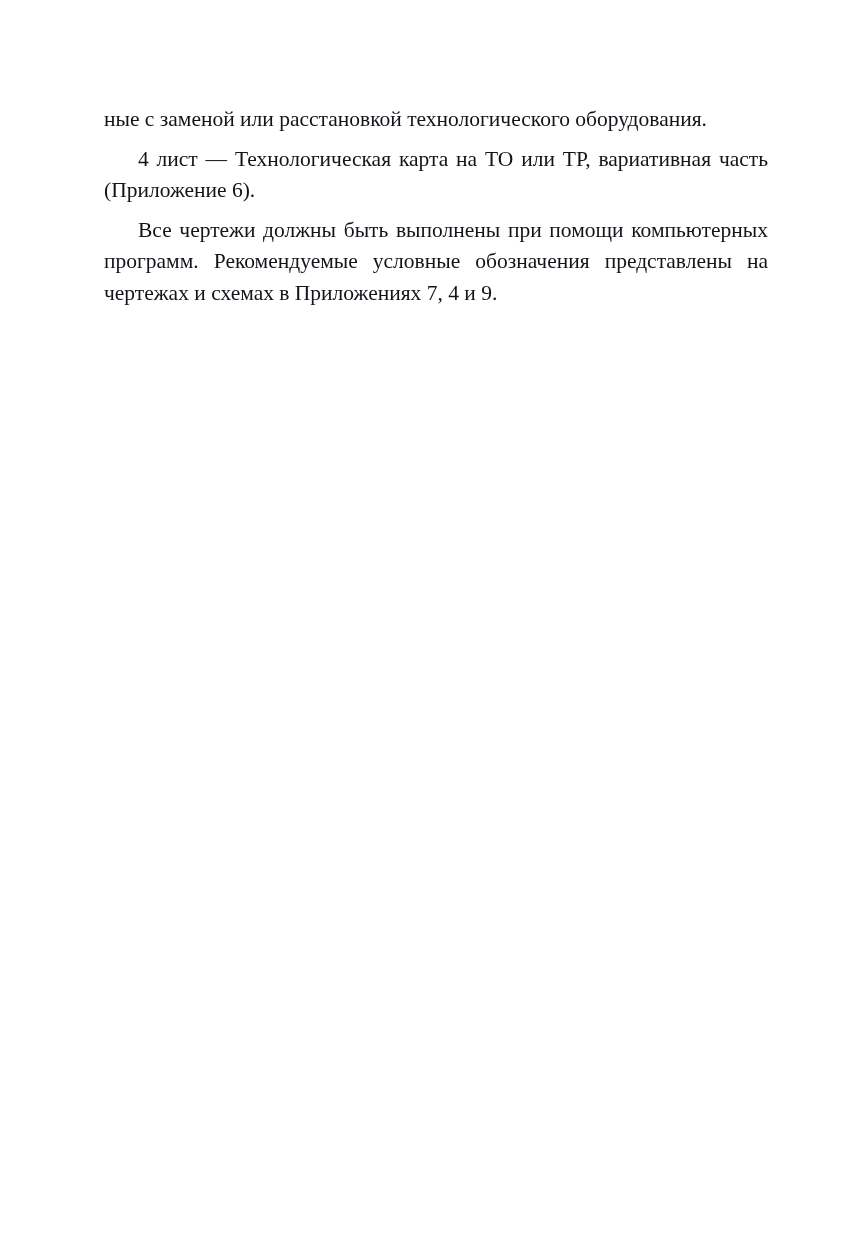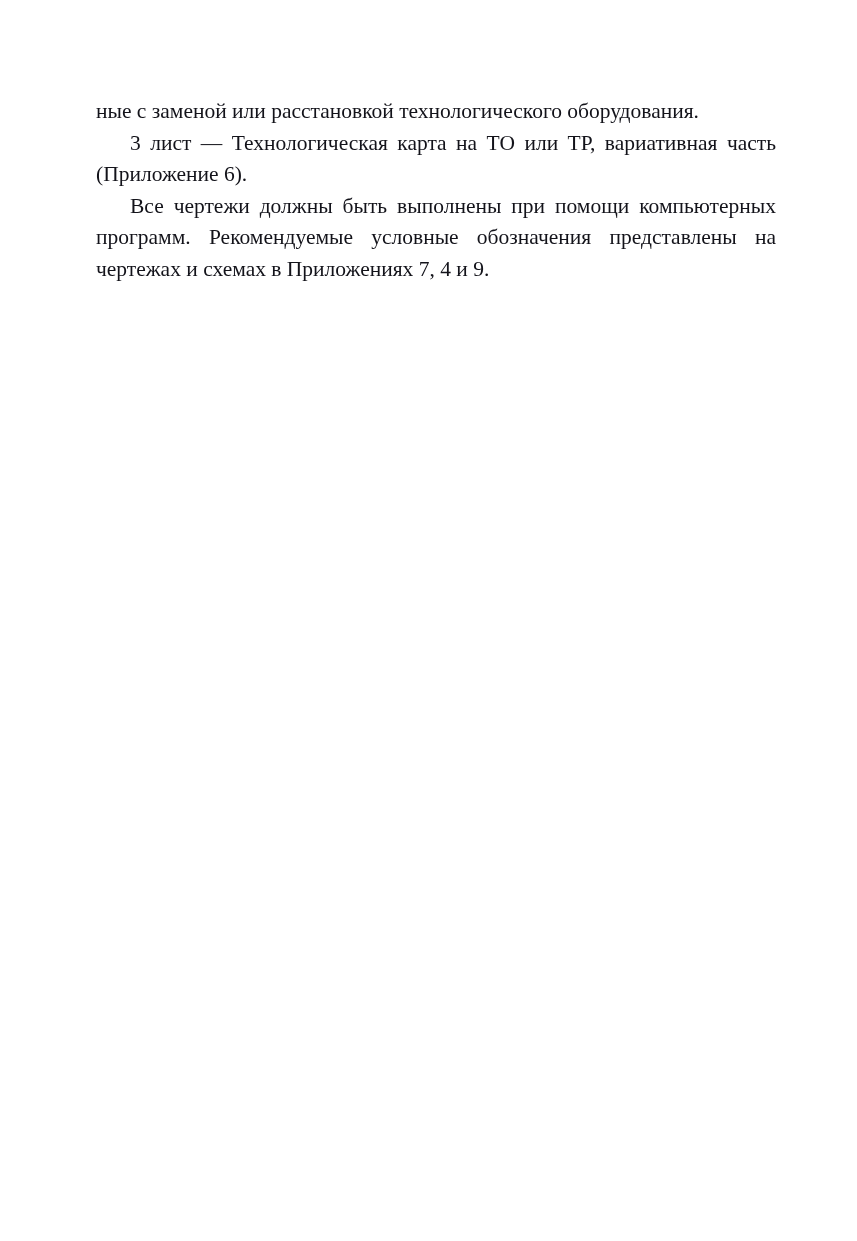--- a/index.html
+++ b/index.html
@@ -21,33 +21,33 @@
     top: 96px;
     width: 680px;
     font-family: "Liberation Serif", "DejaVu Serif", serif;
     font-size: 21.5px;
     line-height: 31.5px;
     color: #13131a;
     text-align: justify;
     text-justify: inter-word;
   }
   .para {
-    margin: 0;
+    margin: 8px;
     text-align: justify;
   }
   .para.continued {
     text-indent: 0;
   }
   .para.indented {
     text-indent: 34px;
   }
   
 </style>
 </head>
 <body>
 
 <div class="page">
   <div class="text-block">
     <p class="para continued">ные с заменой или расстановкой технологического оборудования.</p>
-    <p class="para indented">3 лист — Технологическая карта на ТО или ТР, вариативная часть (Приложение 6).</p>
+    <p class="para indented">4 лист — Технологическая карта на ТО или ТР, вариативная часть (Приложение 6).</p>
     <p class="para indented">Все чертежи должны быть выполнены при помощи компьютерных программ. Рекомендуемые условные обозначения представлены на чертежах и схемах в Приложениях 7, 4 и 9.</p>
   </div>
 </div>
 
 </body></html>

